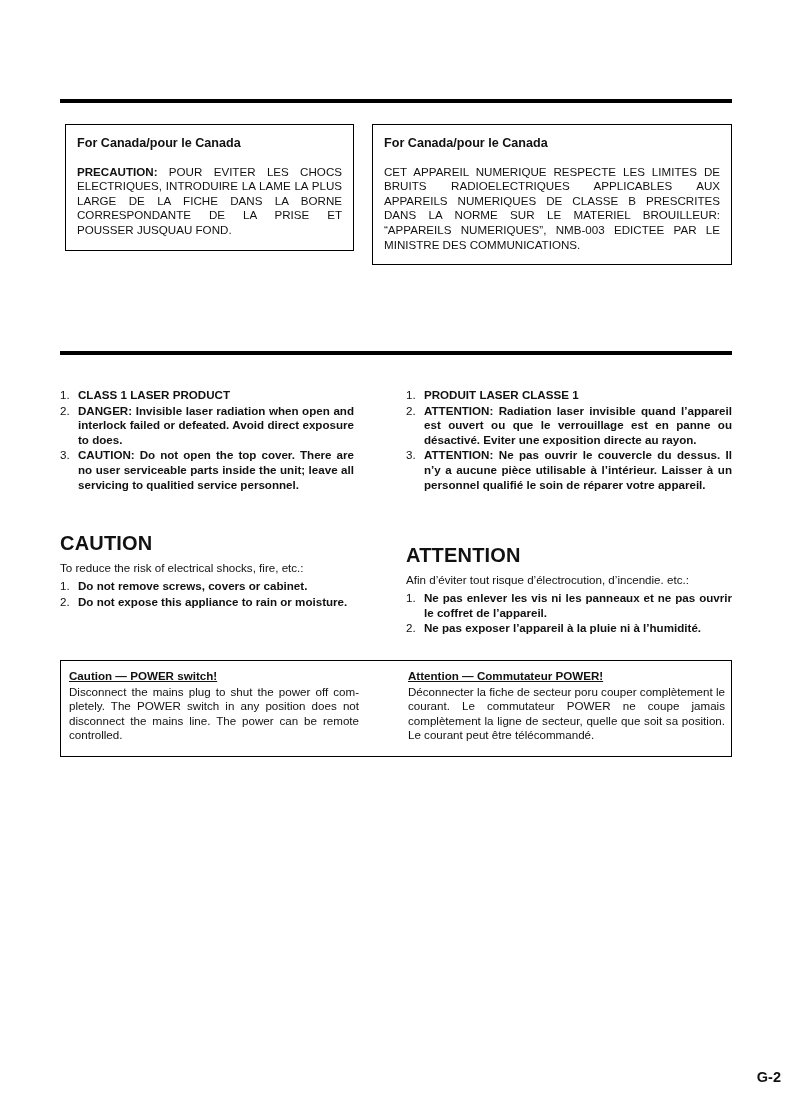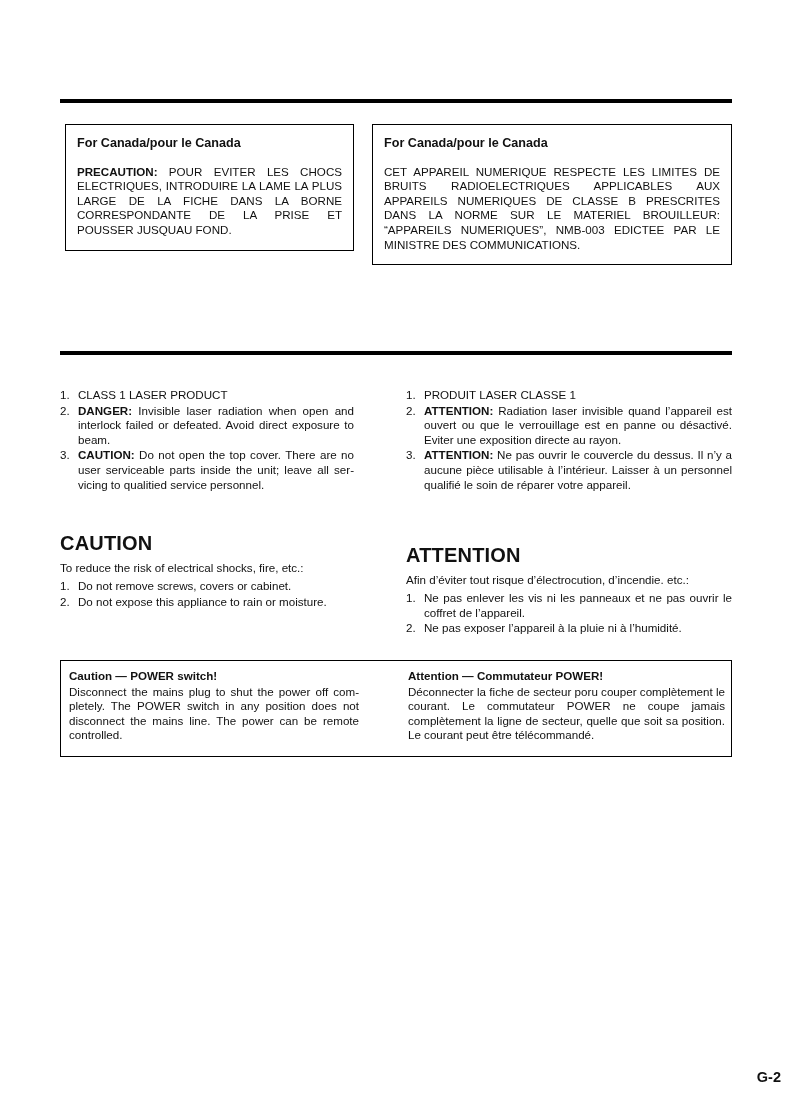--- a/index.html
+++ b/index.html
@@ -29,33 +29,33 @@
   .just { text-align: justify; }
 
   .col { position: absolute; }
   .laser-en { left: 60px;  top: 388px; width: 294px; }
   .laser-fr { left: 406px; top: 388px; width: 326px; }
   .caution-en   { left: 60px;  top: 536px; width: 294px; }
   .attention-fr { left: 406px; top: 548px; width: 326px; }
 
   .li { display: flex; margin: 0 0 1px 0; }
   .li .num { width: 18px; flex: 0 0 18px; }
-  .li .li-text { flex: 1; text-align: justify; }
+  .li .li-text { flex: 1; text-align: justify; font-weight: bold; }
 
   .sec-title { font-size: 20px; font-weight: bold; margin: 0 0 10px 0; letter-spacing: 0.2px; }
   .sec-intro { margin: 0 0 4px 0; }
 
   .power-box {
     position: absolute; left: 60px; top: 660px; width: 672px; height: 97px;
     border: 1.5px solid #000; box-sizing: border-box;
   }
   .power-col { position: absolute; top: 8px; }
   .power-col-en { left: 8px;  width: 290px; }
   .power-col-fr { left: 347px; width: 317px; }
-  .power-title { font-weight: bold; margin: 0 0 1px 0; }
+  .power-title { font-weight: bold; margin: 0 0 1px 0; text-decoration: underline; }
   .power-text { margin: 0; text-align: justify; }
 
   .footer {
     position: absolute; top: 1070px; right: 58px;
     font-weight: bold; font-size: 14.5px;
   }
 </style>
 </head>
 <body>
 
@@ -75,21 +75,21 @@
 
   <div class="rule rule2"></div>
 
   <div class="col laser-en">
     <div class="li">
       <span class="num">1.</span>
       <span class="li-text"><b></b><span>CLASS 1 LASER PRODUCT</span></span>
     </div>
     <div class="li">
       <span class="num">2.</span>
-      <span class="li-text"><b>DANGER:</b><span> Invisible laser radiation when open and interlock failed or defeated. Avoid direct exposure to beam.</span></span>
+      <span class="li-text"><b>DANGER:</b><span> Invisible laser radiation when open and interlock failed or defeated. Avoid direct exposure to does.</span></span>
     </div>
     <div class="li">
       <span class="num">3.</span>
       <span class="li-text"><b>CAUTION:</b><span> Do not open the top cover. There are no user serviceable parts inside the unit; leave all ser­vicing to qualitied service personnel.</span></span>
     </div>
   </div>
 
   <div class="col laser-fr">
     <div class="li">
       <span class="num">1.</span>

